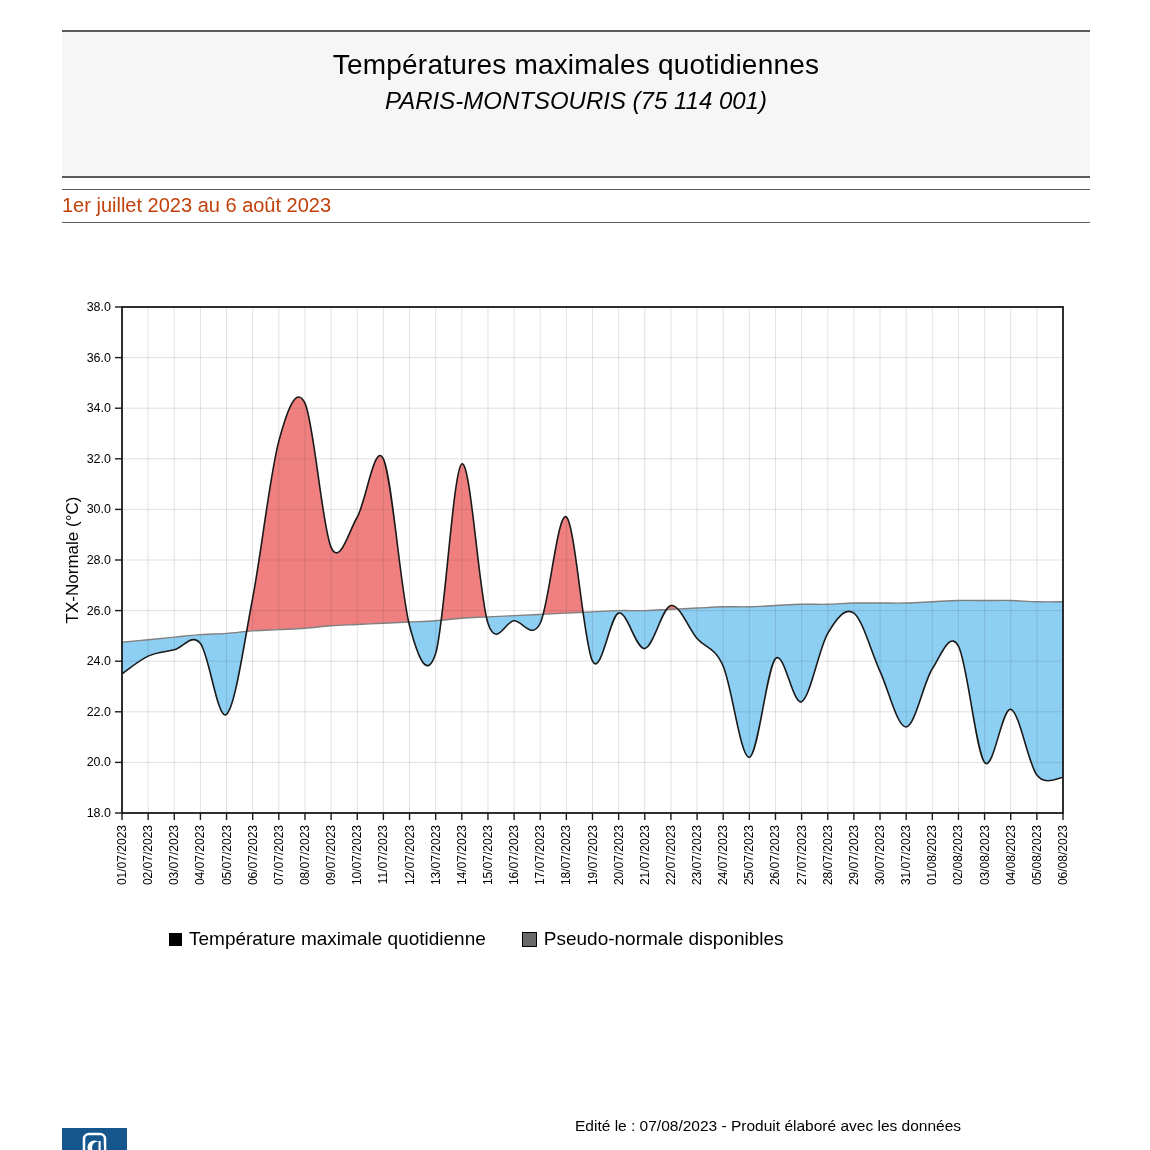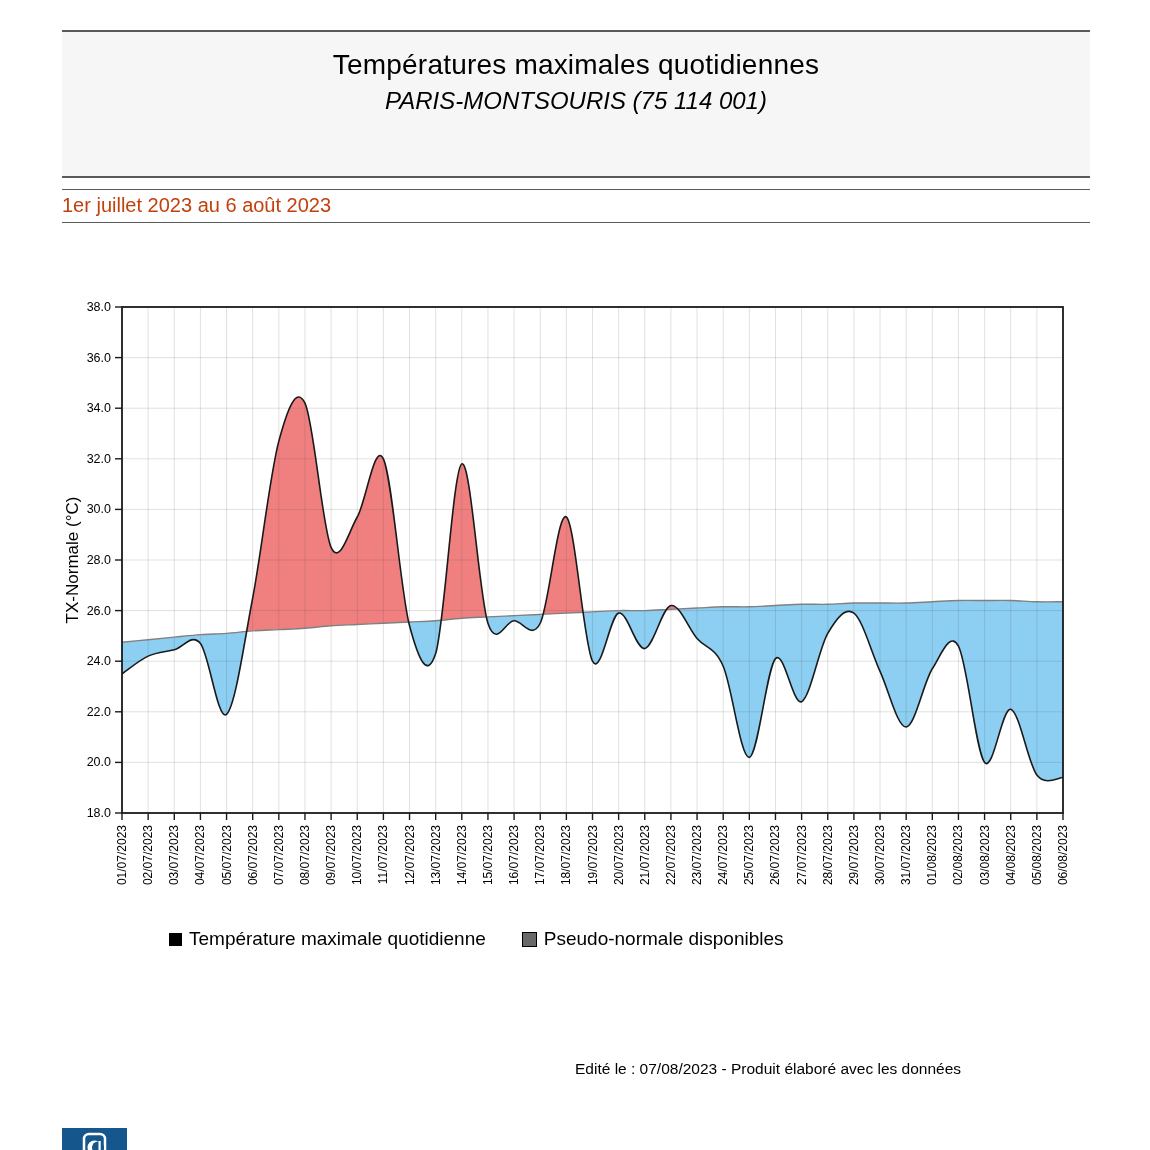--- a/index.html
+++ b/index.html
@@ -23,21 +23,21 @@
   
   .legend{position:absolute;left:135px;top:928px;display:flex;gap:36px;align-items:flex-end;
           font-size:19px;margin-left:34px;}
   .legend-item{display:flex;align-items:center;gap:7px;}
   .swatch{width:13px;height:13px;display:inline-block;}
 
   
   .logo{position:absolute;left:62px;top:1128px;width:65px;height:65px;background:#15568c;
         text-align:left;font-family:Liberation Mono, monospace;}
   .logo-text{color:#fff;font-weight:bold;font-size:10.5px;line-height:12px;letter-spacing:.4px;}
-  .footer-text{position:absolute;left:575px;top:1057px;width:480px;font-size:15.5px;
+  .footer-text{position:absolute;left:575px;top:1114px;width:480px;font-size:15.5px;
                line-height:23.5px;color:#000;}
 </style>
 </head>
 <body>
 
 <div class="page">
 
   <div class="title-box">
     <div class="main-title">Températures maximales quotidiennes</div>
     <div class="sub-title">PARIS-MONTSOURIS (75 114 001)</div>

